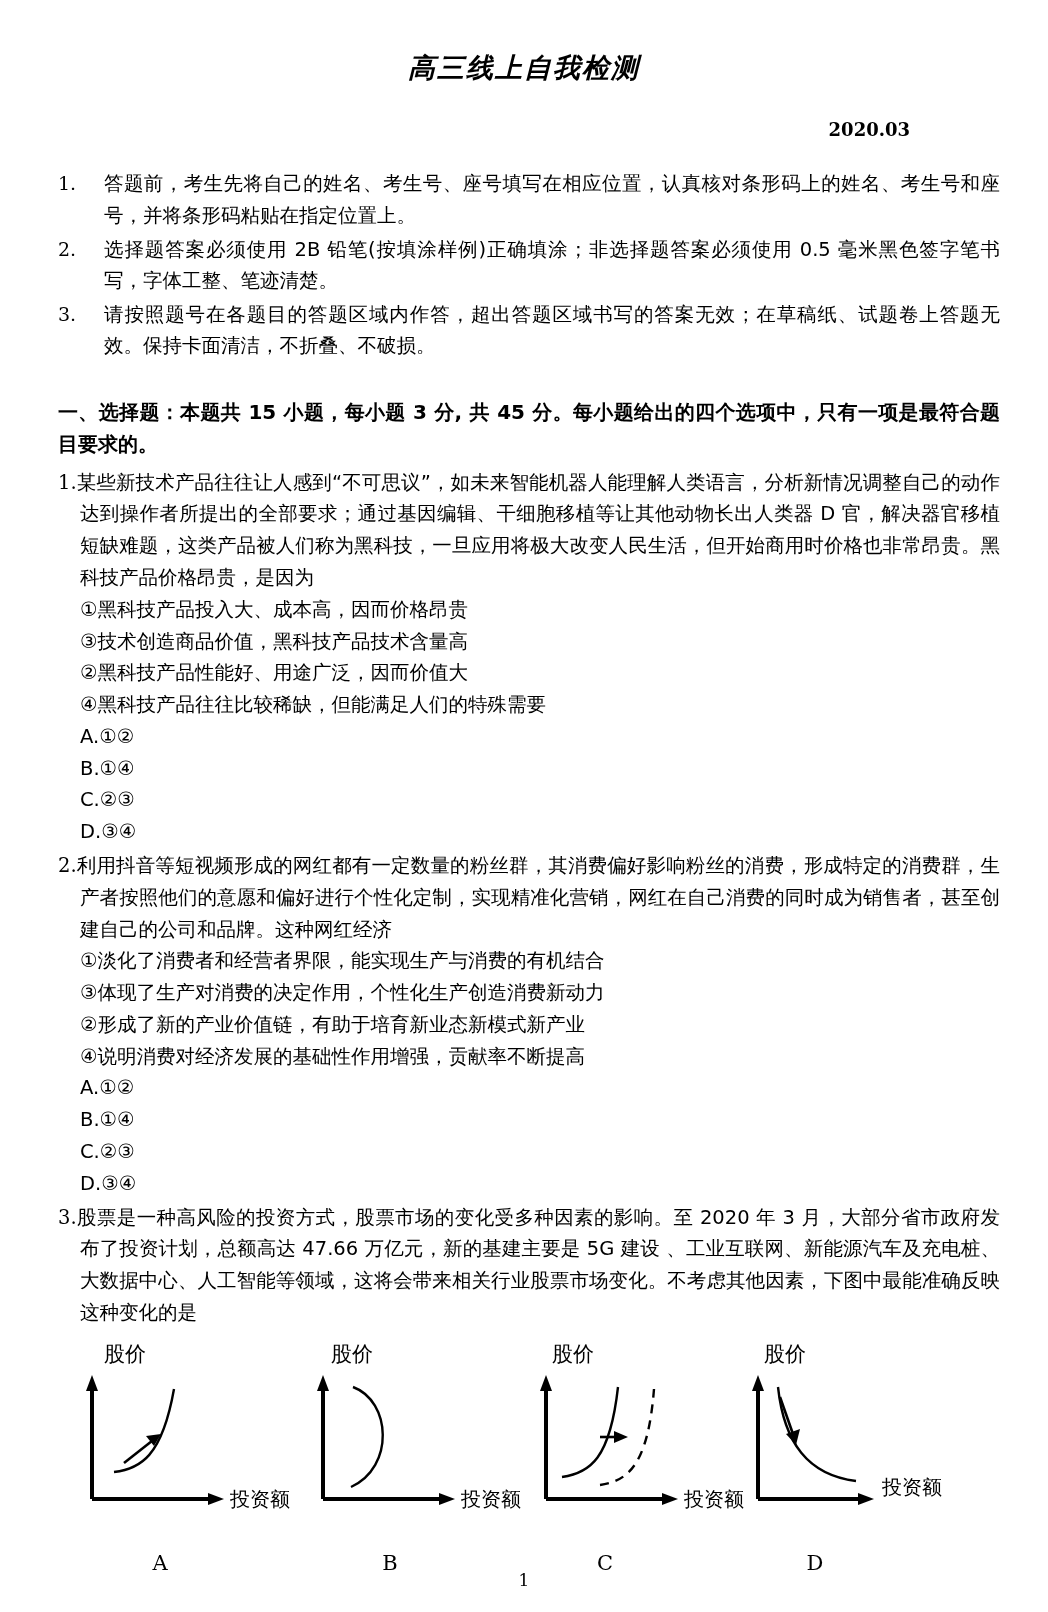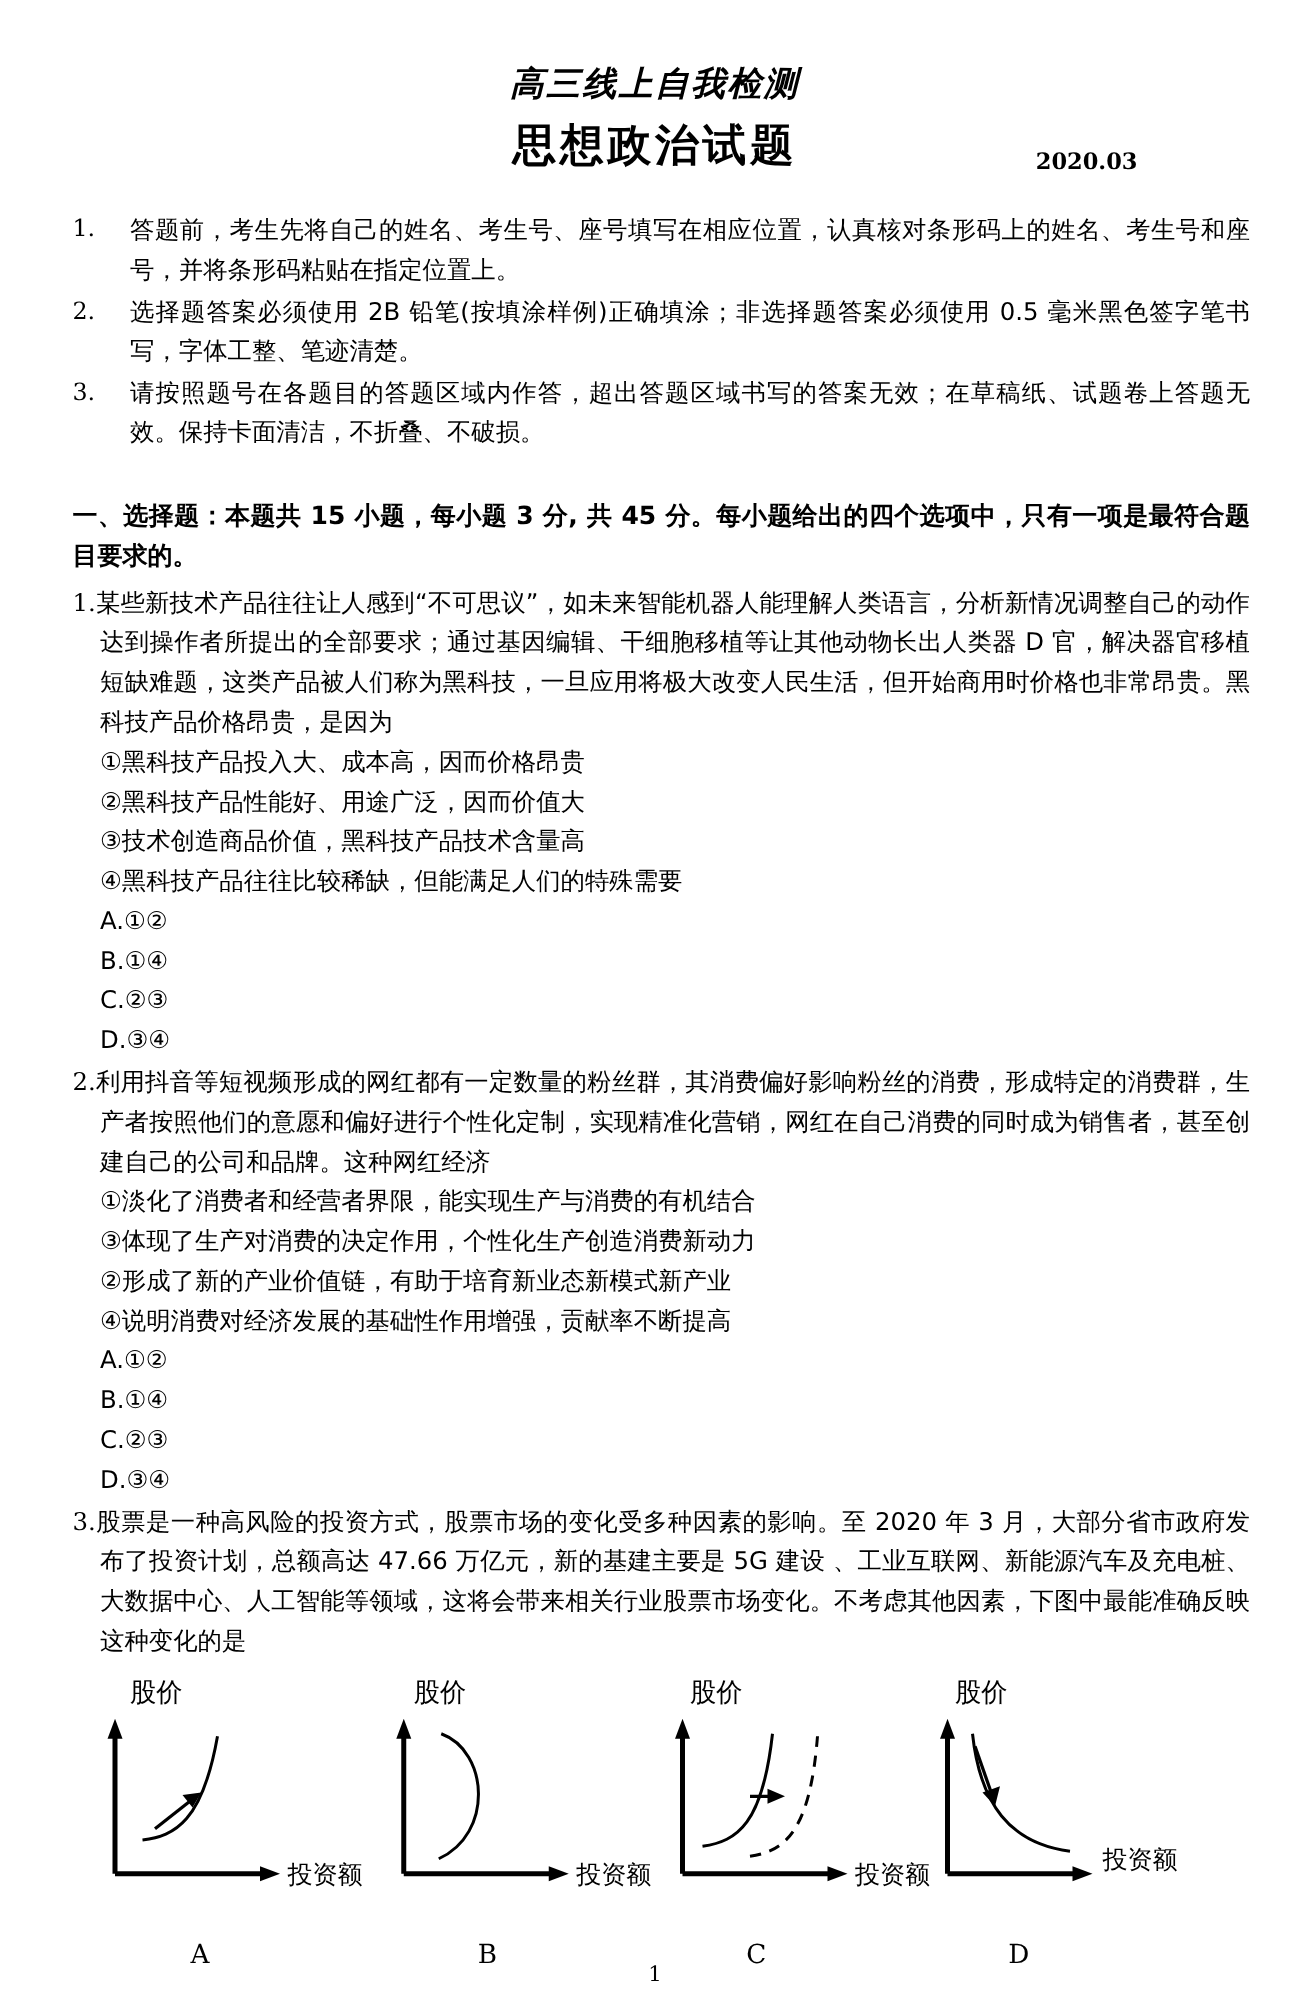--- a/index.html
+++ b/index.html
@@ -157,21 +157,20 @@
   }
 </style>
 </head>
 <body>
 
 <div class="page">
 
   <div class="header-block">
     <div class="exam-title">高三线上自我检测</div>
     <div class="subject-row">
-      <span class="subject-title">思想政治试题</span>
       <span class="exam-date">2020.03</span>
     </div>
   </div>
 
   <div class="instructions">
     <div class="instr-item">
       <span class="instr-num">1.</span>
       <span class="instr-text">答题前，考生先将自己的姓名、考生号、座号填写在相应位置，认真核对条形码上的姓名、考生号和座号，并将条形码粘贴在指定位置上。</span>
     </div>
     <div class="instr-item">
@@ -182,22 +181,22 @@
       <span class="instr-num">3.</span>
       <span class="instr-text">请按照题号在各题目的答题区域内作答，超出答题区域书写的答案无效；在草稿纸、试题卷上答题无效。保持卡面清洁，不折叠、不破损。</span>
     </div>
   </div>
 
   <div class="section-head">一、选择题：本题共 15 小题，每小题 3 分, 共 45 分。每小题给出的四个选项中，只有一项是最符合题目要求的。</div>
 
   <div class="question">
     <div class="q-stem"><span class="qnum">1.</span><span>某些新技术产品往往让人感到“不可思议”，如未来智能机器人能理解人类语言，分析新情况调整自己的动作达到操作者所提出的全部要求；通过基因编辑、干细胞移植等让其他动物长出人类器 D 官，解决器官移植短缺难题，这类产品被人们称为黑科技，一旦应用将极大改变人民生活，但开始商用时价格也非常昂贵。黑科技产品价格昂贵，是因为</span></div>
     <div class="q-opt">①黑科技产品投入大、成本高，因而价格昂贵</div>
+    <div class="q-opt">③技术创造商品价值，黑科技产品技术含量高</div>
     <div class="q-opt">②黑科技产品性能好、用途广泛，因而价值大</div>
-    <div class="q-opt">③技术创造商品价值，黑科技产品技术含量高</div>
     <div class="q-opt">④黑科技产品往往比较稀缺，但能满足人们的特殊需要</div>
     <div class="q-choices">
       <span>A.①②</span>
       <span>B.①④</span>
       <span>C.②③</span>
       <span>D.③④</span>
     </div>
   </div>
 
   <div class="question">

